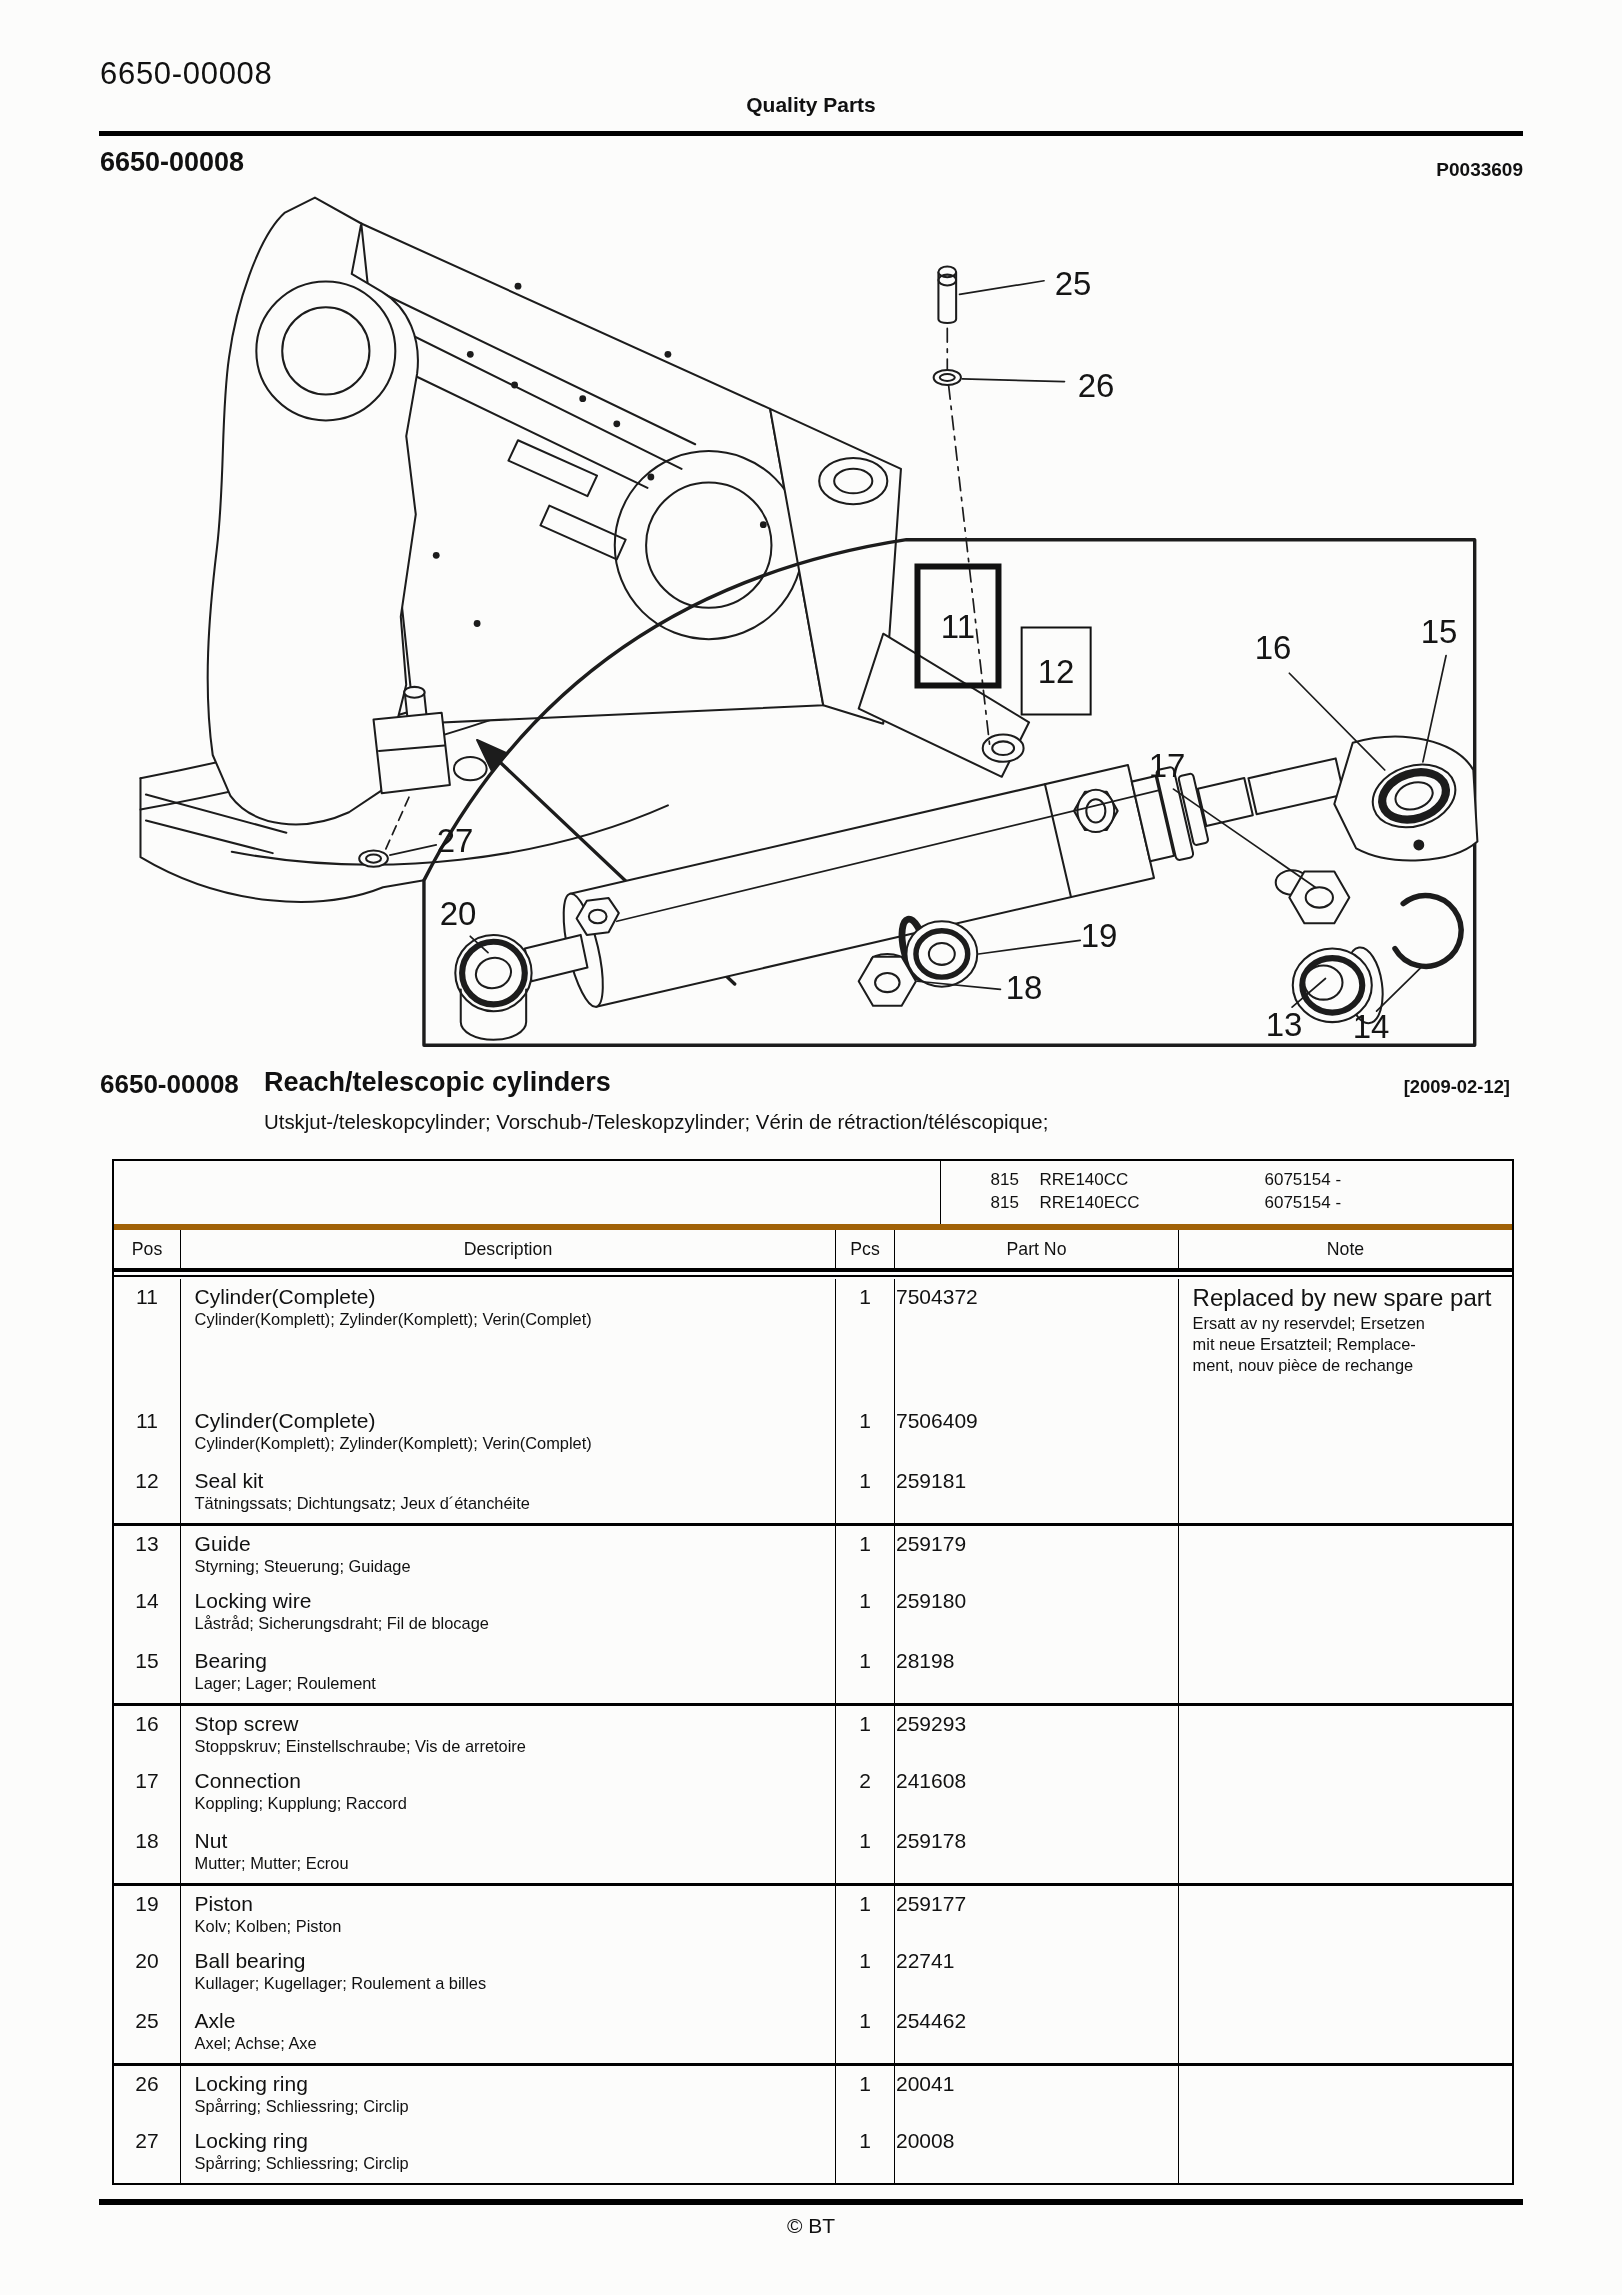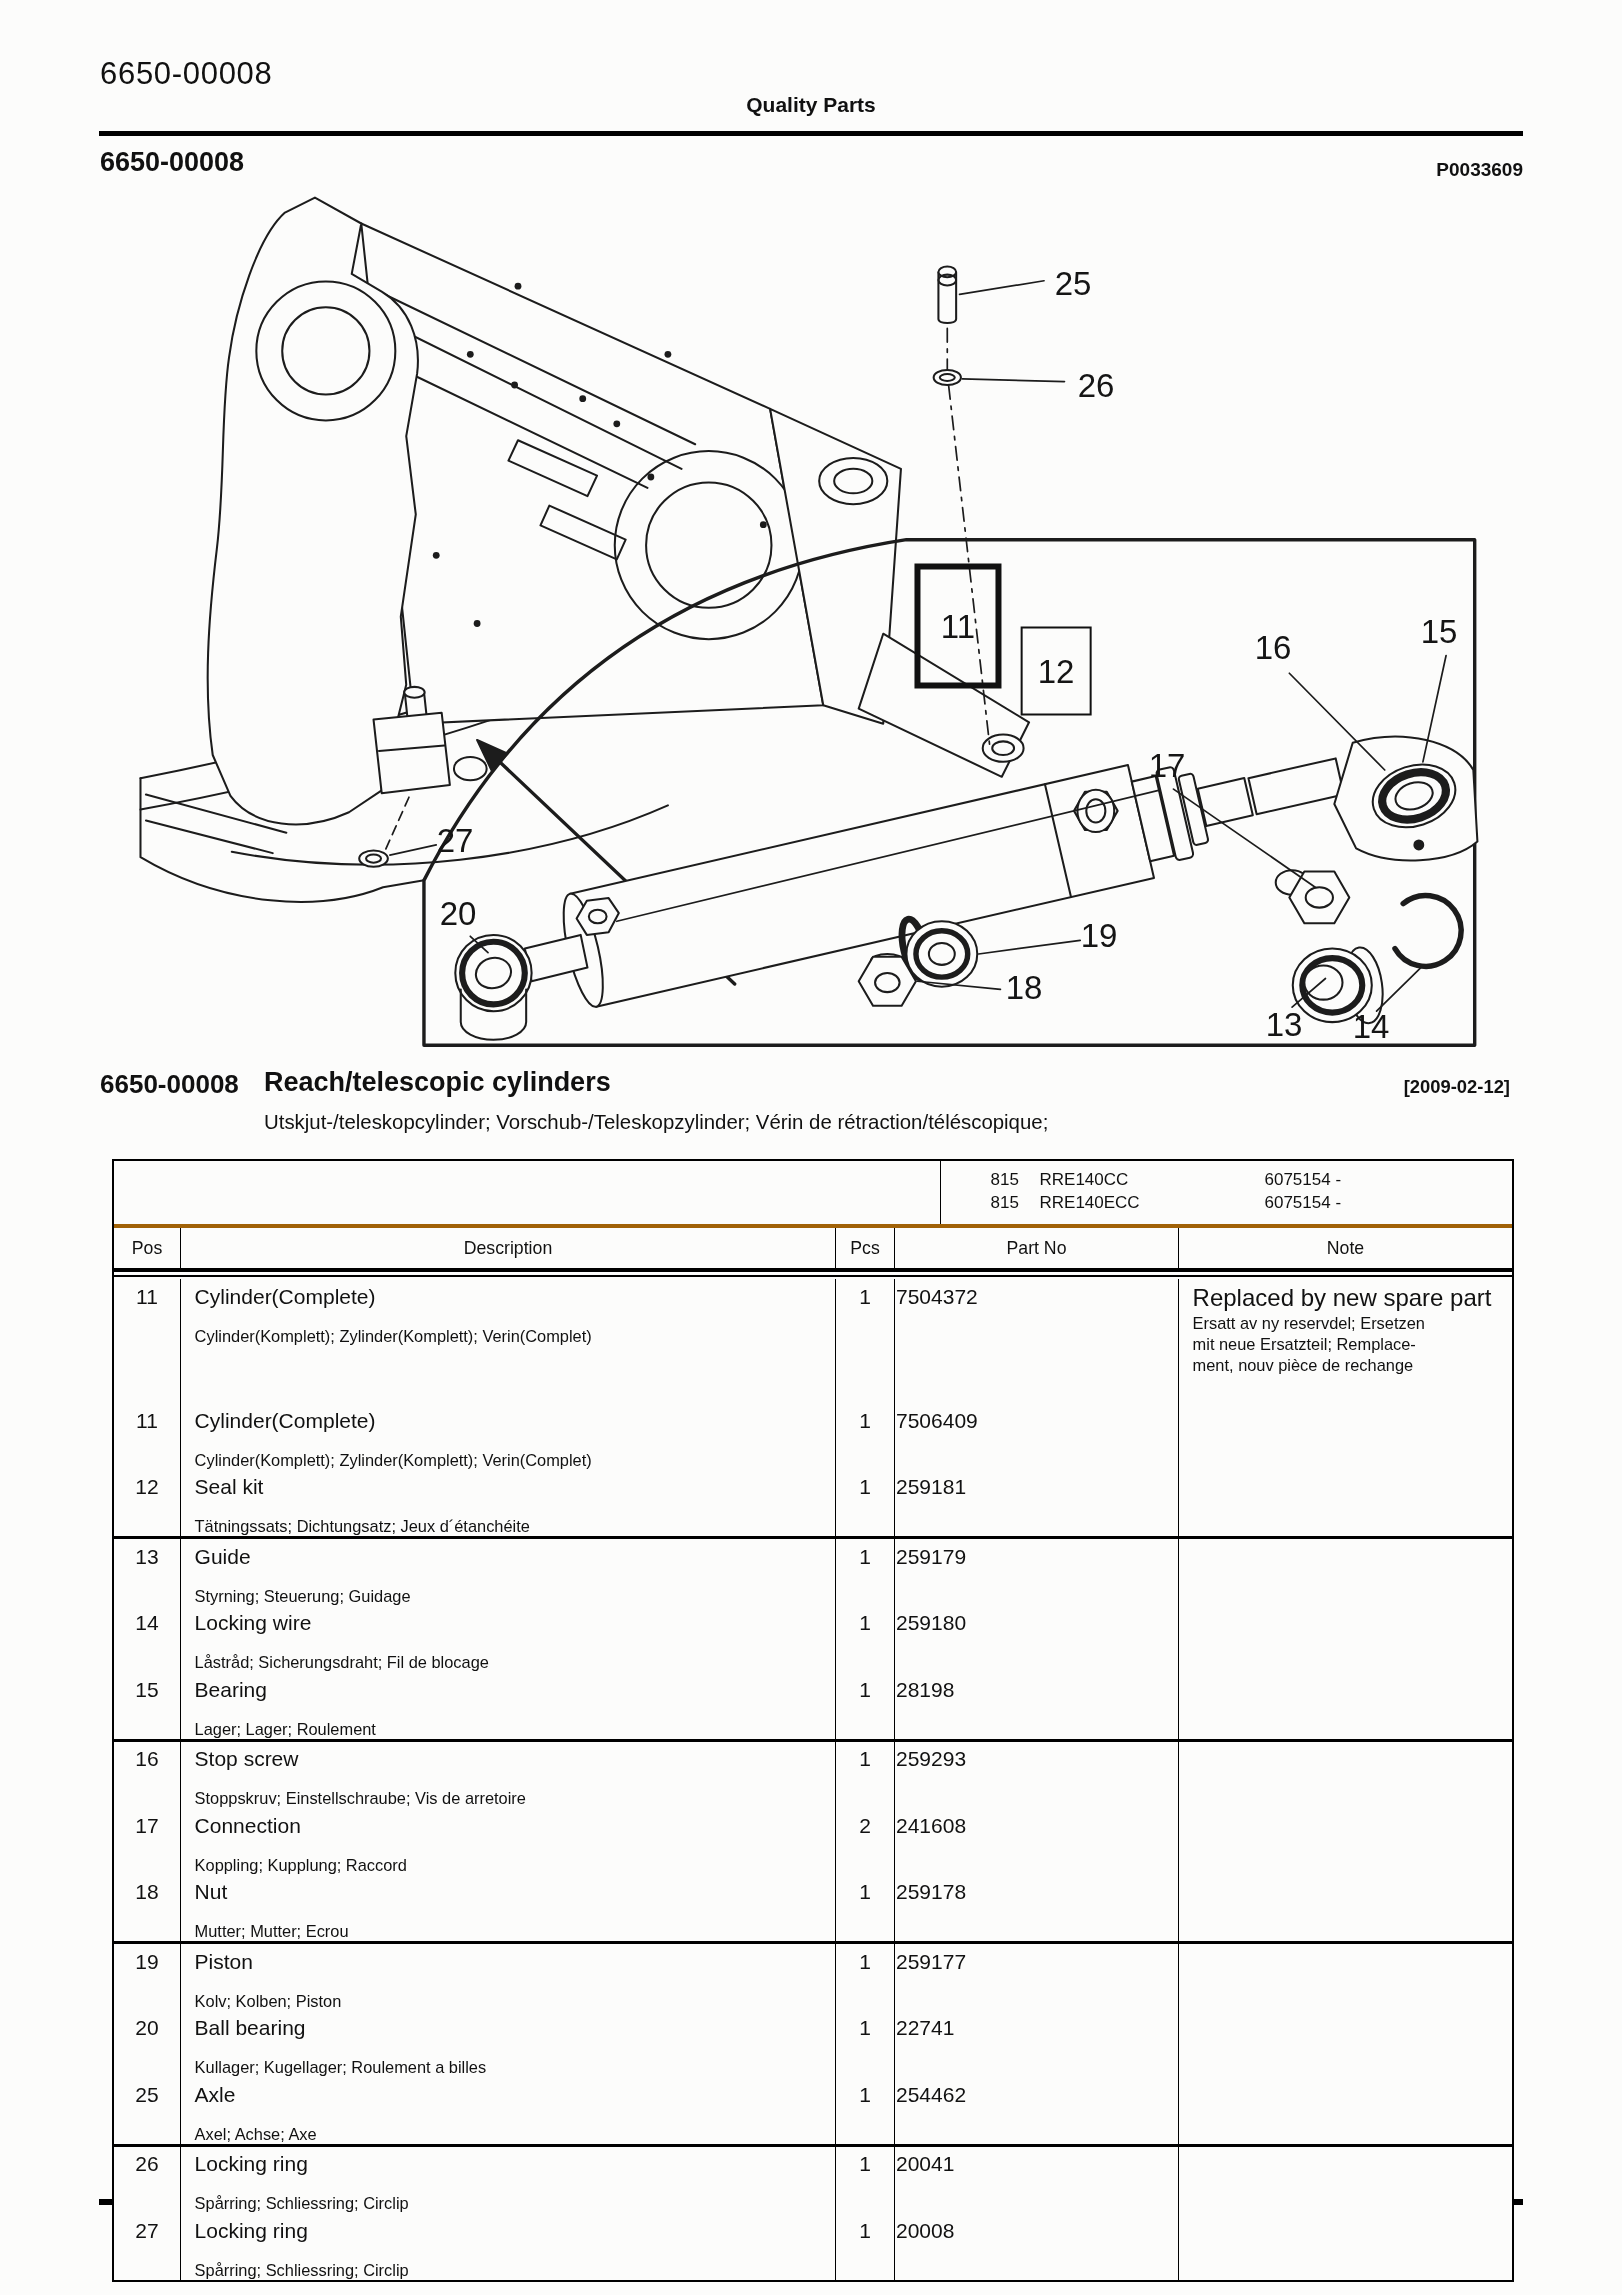--- a/index.html
+++ b/index.html
@@ -26,36 +26,36 @@
   
   #ptable{position:absolute;left:112px;top:1159px;width:1402px;z-index:3;
           border:2.7px solid #000;background:#fcfcfb;box-sizing:border-box;}
   .band-models{display:flex;height:63px;box-sizing:border-box;}
   .band-models .spacer{width:827px;border-right:1.4px solid #000;box-sizing:border-box;}
   .band-models .mlist{padding:6.8px 0 0 24.5px;font-size:17px;line-height:23px;}
   .mrow{display:flex;}
   .mrow .mcode{width:49px;margin-left:25px;}
   .mrow .mname{width:225px;}
   .band-cols{display:grid;grid-template-columns:66px 655px 59px 284px auto;
-             height:44px;border-top:4px solid #a16207;font-size:17.7px;align-items:center;
+             height:44px;border-top:6px solid #a16207;font-size:17.7px;align-items:center;
              text-align:center;box-sizing:border-box;}
   .band-cols div{height:100%;display:flex;align-items:center;justify-content:center;
                  border-left:1.4px solid #000;box-sizing:border-box;}
   .band-cols div:first-child{border-left:none;}
   .dbl-rule{height:11px;background:linear-gradient(#000 0 4.1px,#fcfcfb 4.1px 6.8px,#000 6.8px 9.5px,#fcfcfb 9.5px 11px);}
   .t-row{display:grid;grid-template-columns:66px 655px 59px 284px auto;min-height:60px;
          box-sizing:border-box;}
   .t-row.sep{border-top:3.4px solid #000;}
   .t-row.tall{min-height:124px;}
   .t-row>div{border-left:1.4px solid #000;box-sizing:border-box;padding-top:5.5px;}
   .t-row>div:first-child{border-left:none;}
   .c-pos{text-align:center;font-size:21px;}
   .c-desc{padding-left:13.6px;}
   .d-title{font-size:21px;}
-  .d-sub{font-size:16.4px;margin-top:18px;}
+  .d-sub{font-size:16.4px;margin-top:1px;}
   .c-pcs{text-align:center;font-size:21px;}
   .c-part{padding-left:1px;font-size:21px;}
   .c-note{padding-left:13.6px;padding-right:9.5px;}
   .n-main{font-size:24px;line-height:26px;}
   .n-sub{font-size:16.4px;line-height:21px;margin-top:2.7px;white-space:pre-line;}
   
   .foot-rule{position:absolute;left:99px;top:2199px;width:1424px;height:5.5px;background:#000;}
   .foot-text{position:absolute;left:0;top:2214px;width:100%;text-align:center;font-size:21px;}
 </style>
 </head>

